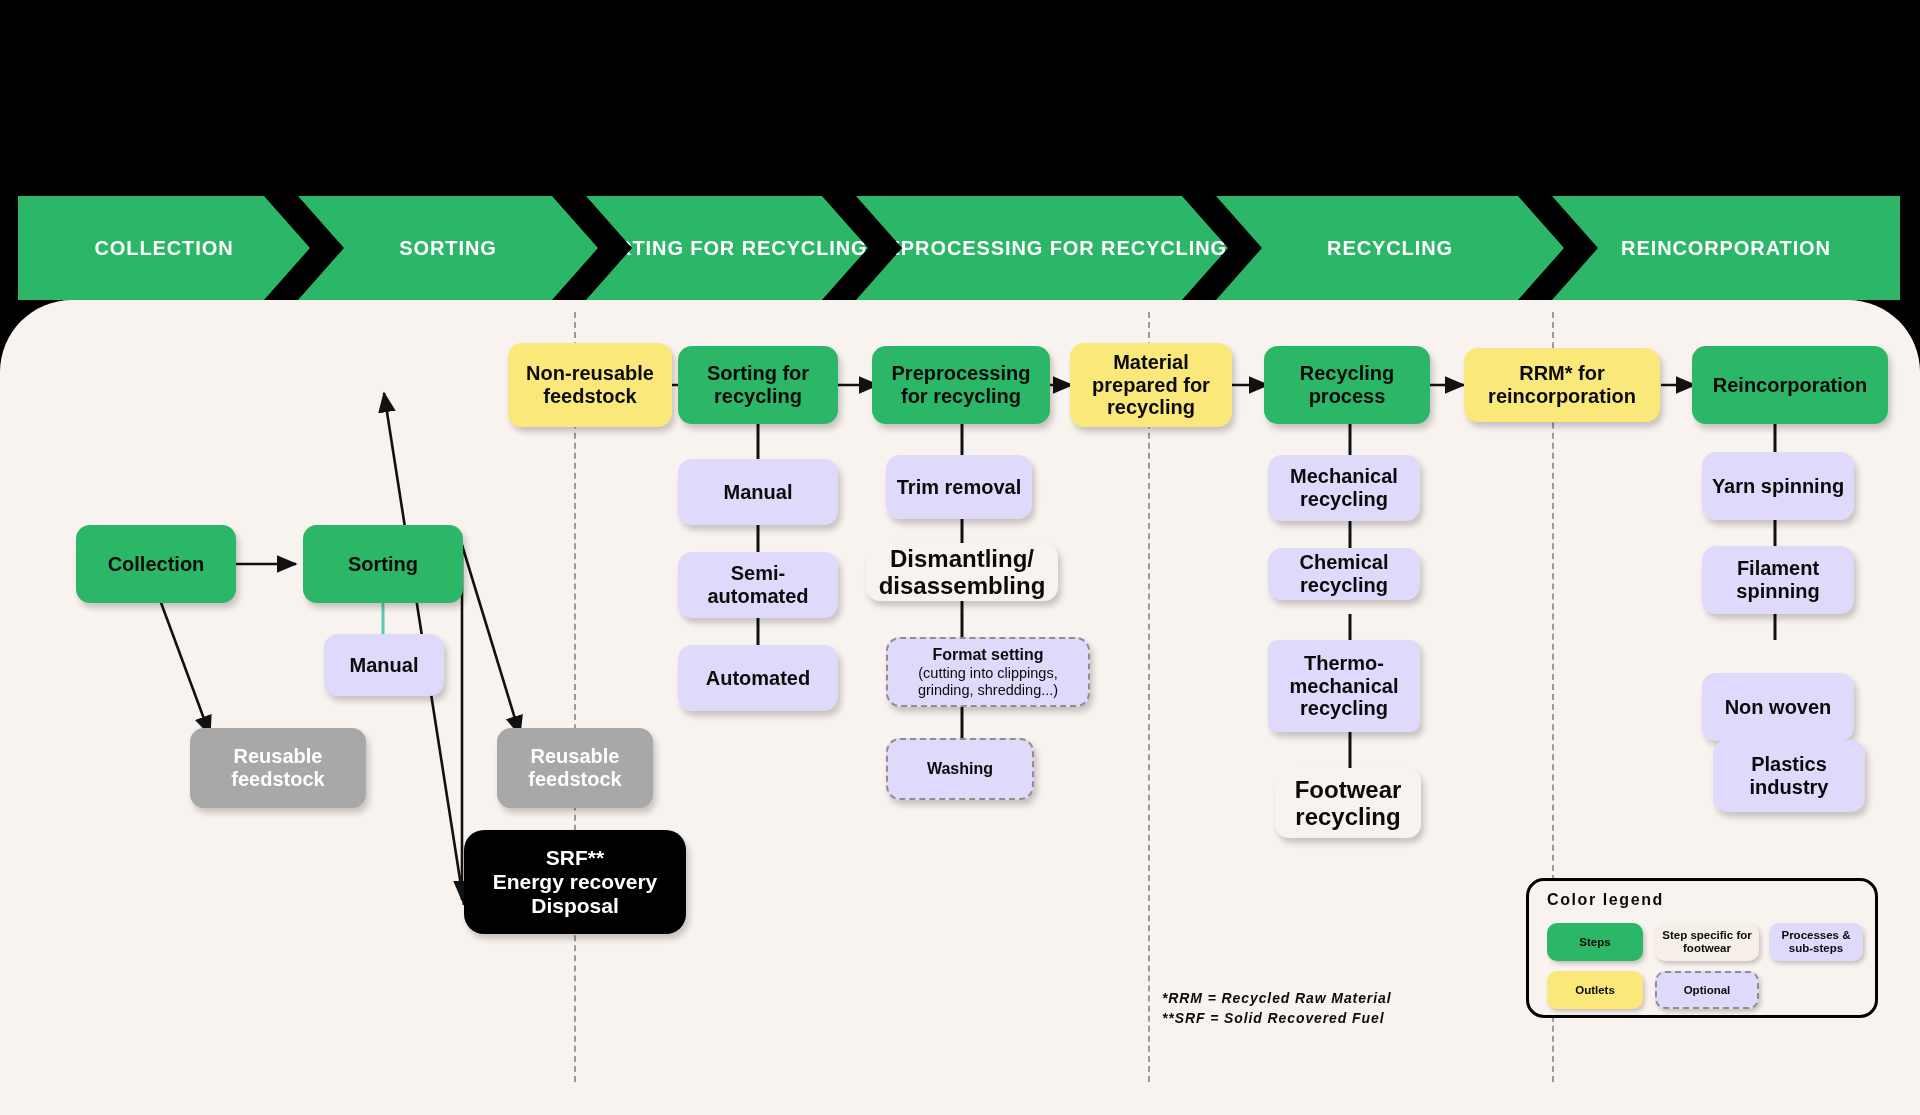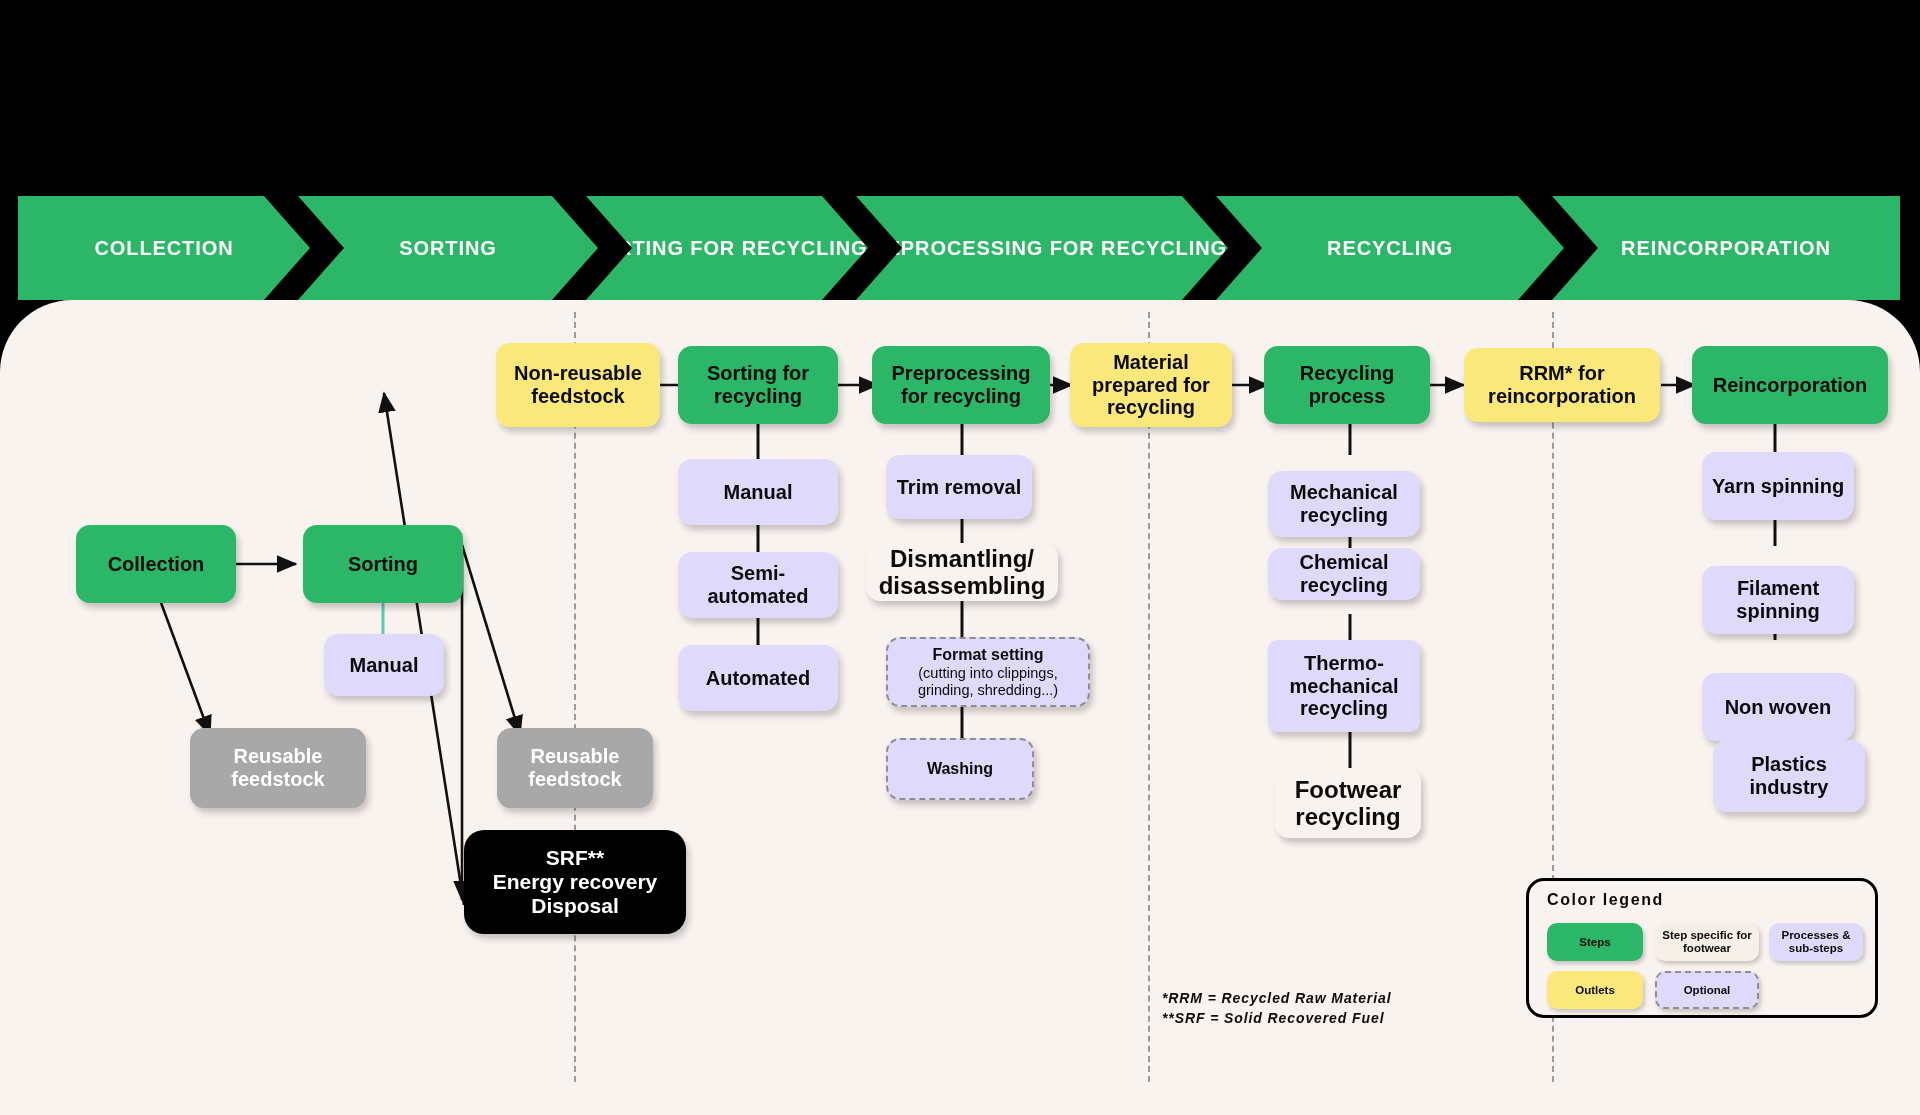--- a/index.html
+++ b/index.html
@@ -160,21 +160,21 @@
   <div class="node gray" style="left:497px; top:728px; width:156px; height:80px;">
     <span>Reusable feedstock</span>
   </div>
   <div class="node black" style="left:464px; top:830px; width:222px; height:104px; border-radius:20px;">
     <span>
       <span>SRF**</span><br>
       <span>Energy recovery</span><br>
       <span>Disposal</span>
     </span>
   </div>
-  <div class="node yellow" style="left:496px; top:343px; width:164px; height:84px;">
+  <div class="node yellow" style="left:508px; top:343px; width:164px; height:84px;">
     <span>Non-reusable feedstock</span>
   </div>
 
   <div class="node green" style="left:678px; top:346px; width:160px; height:78px;">
     <span>Sorting for recycling</span>
   </div>
   <div class="node purple" style="left:678px; top:459px; width:160px; height:66px;">
     <span>Manual</span>
   </div>
   <div class="node purple" style="left:678px; top:552px; width:160px; height:66px;">
@@ -201,21 +201,21 @@
     <span>Washing</span>
   </div>
 
   <div class="node yellow" style="left:1070px; top:343px; width:162px; height:84px;">
     <span>Material prepared for recycling</span>
   </div>
 
   <div class="node green" style="left:1264px; top:346px; width:166px; height:78px;">
     <span>Recycling process</span>
   </div>
-  <div class="node purple" style="left:1268px; top:455px; width:152px; height:66px;margin-top:16px;">
+  <div class="node purple" style="left:1268px; top:455px; width:152px; height:66px;">
     <span>Mechanical recycling</span>
   </div>
   <div class="node purple" style="left:1268px; top:548px; width:152px; height:52px;">
     <span>Chemical recycling</span>
   </div>
   <div class="node purple" style="left:1268px; top:640px; width:152px; height:92px;border-radius:9px;">
     <span>Thermo-mechanical recycling</span>
   </div>
   <div class="node cream" style="left:1275px; top:768px; width:146px; height:70px;">
     <span>Footwear recycling</span>
@@ -224,21 +224,21 @@
   <div class="node yellow" style="left:1464px; top:348px; width:196px; height:74px;">
     <span>RRM* for reincorporation</span>
   </div>
 
   <div class="node green" style="left:1692px; top:346px; width:196px; height:78px;">
     <span>Reincorporation</span>
   </div>
   <div class="node purple" style="left:1702px; top:452px; width:152px; height:68px;">
     <span>Yarn spinning</span>
   </div>
-  <div class="node purple" style="left:1702px; top:566px; width:152px; height:68px;">
+  <div class="node purple" style="left:1702px; top:546px; width:152px; height:68px;">
     <span>Filament spinning</span>
   </div>
   <div class="node purple" style="left:1702px; top:640px; width:152px; height:68px;margin-top:33px;">
     <span>Non woven</span>
   </div>
   <div class="node purple" style="left:1702px; top:740px; width:152px; height:72px;margin-left:11px;">
     <span>Plastics industry</span>
   </div>
 
   <div class="legend">

